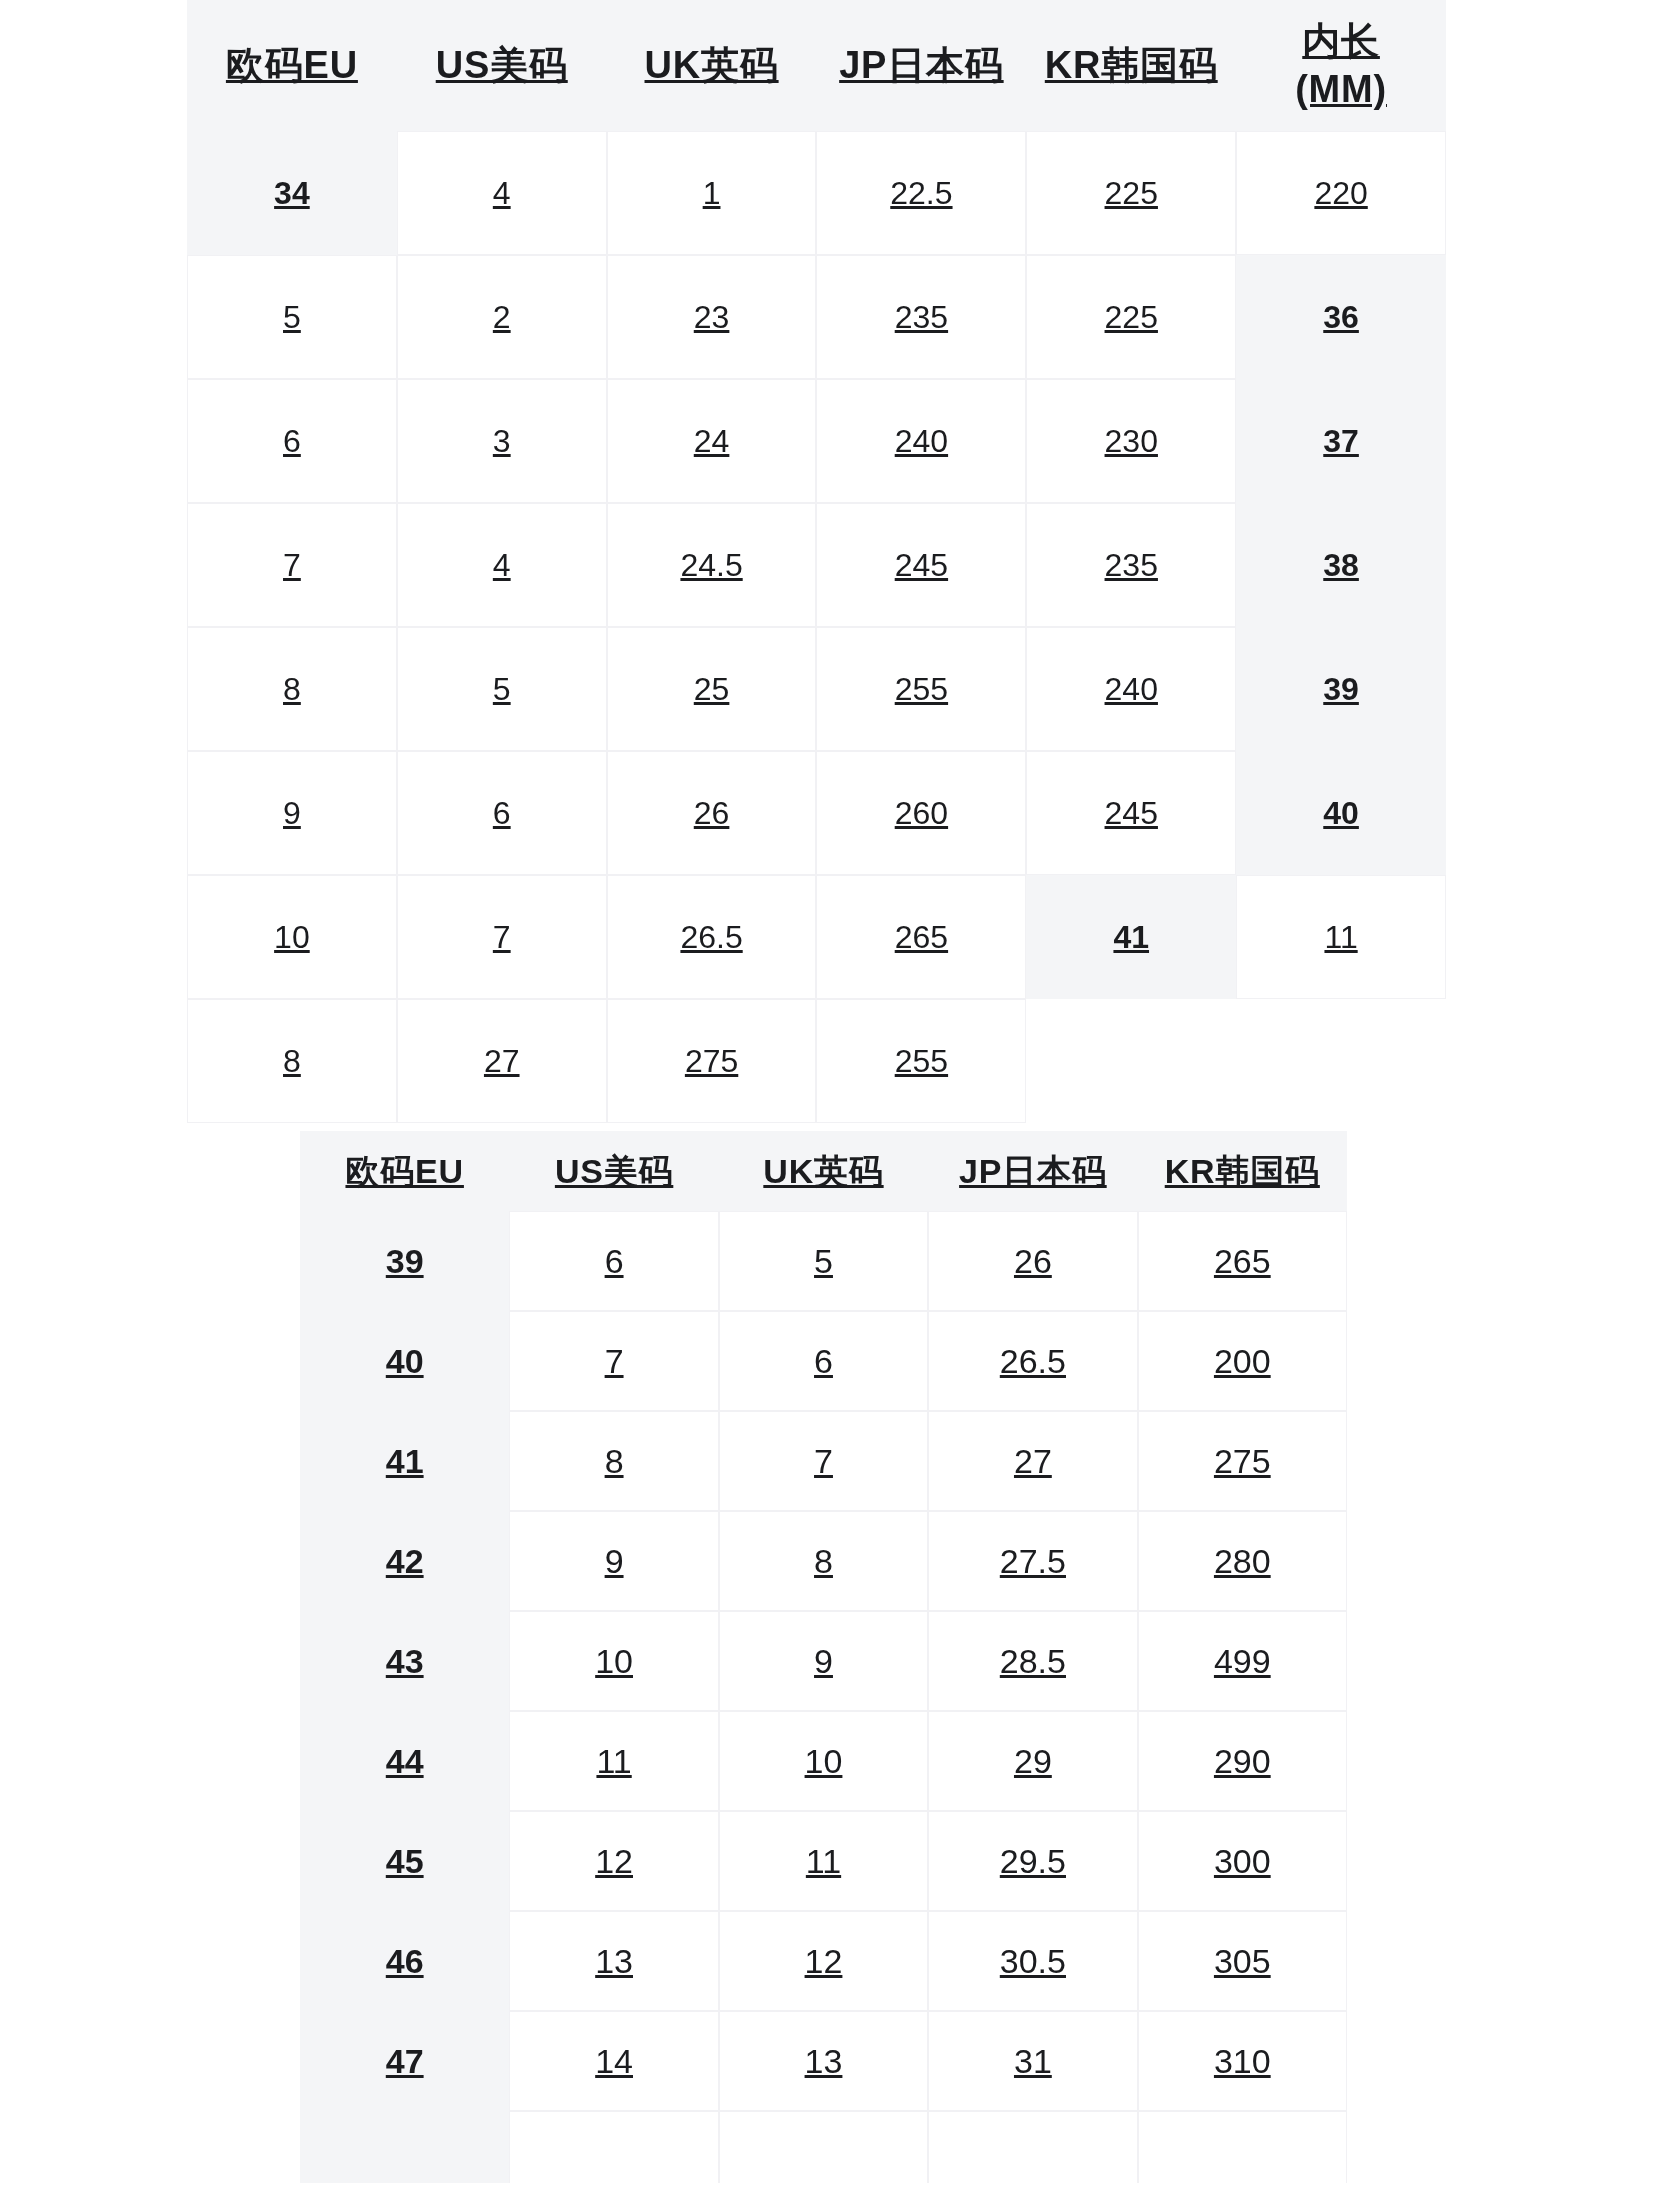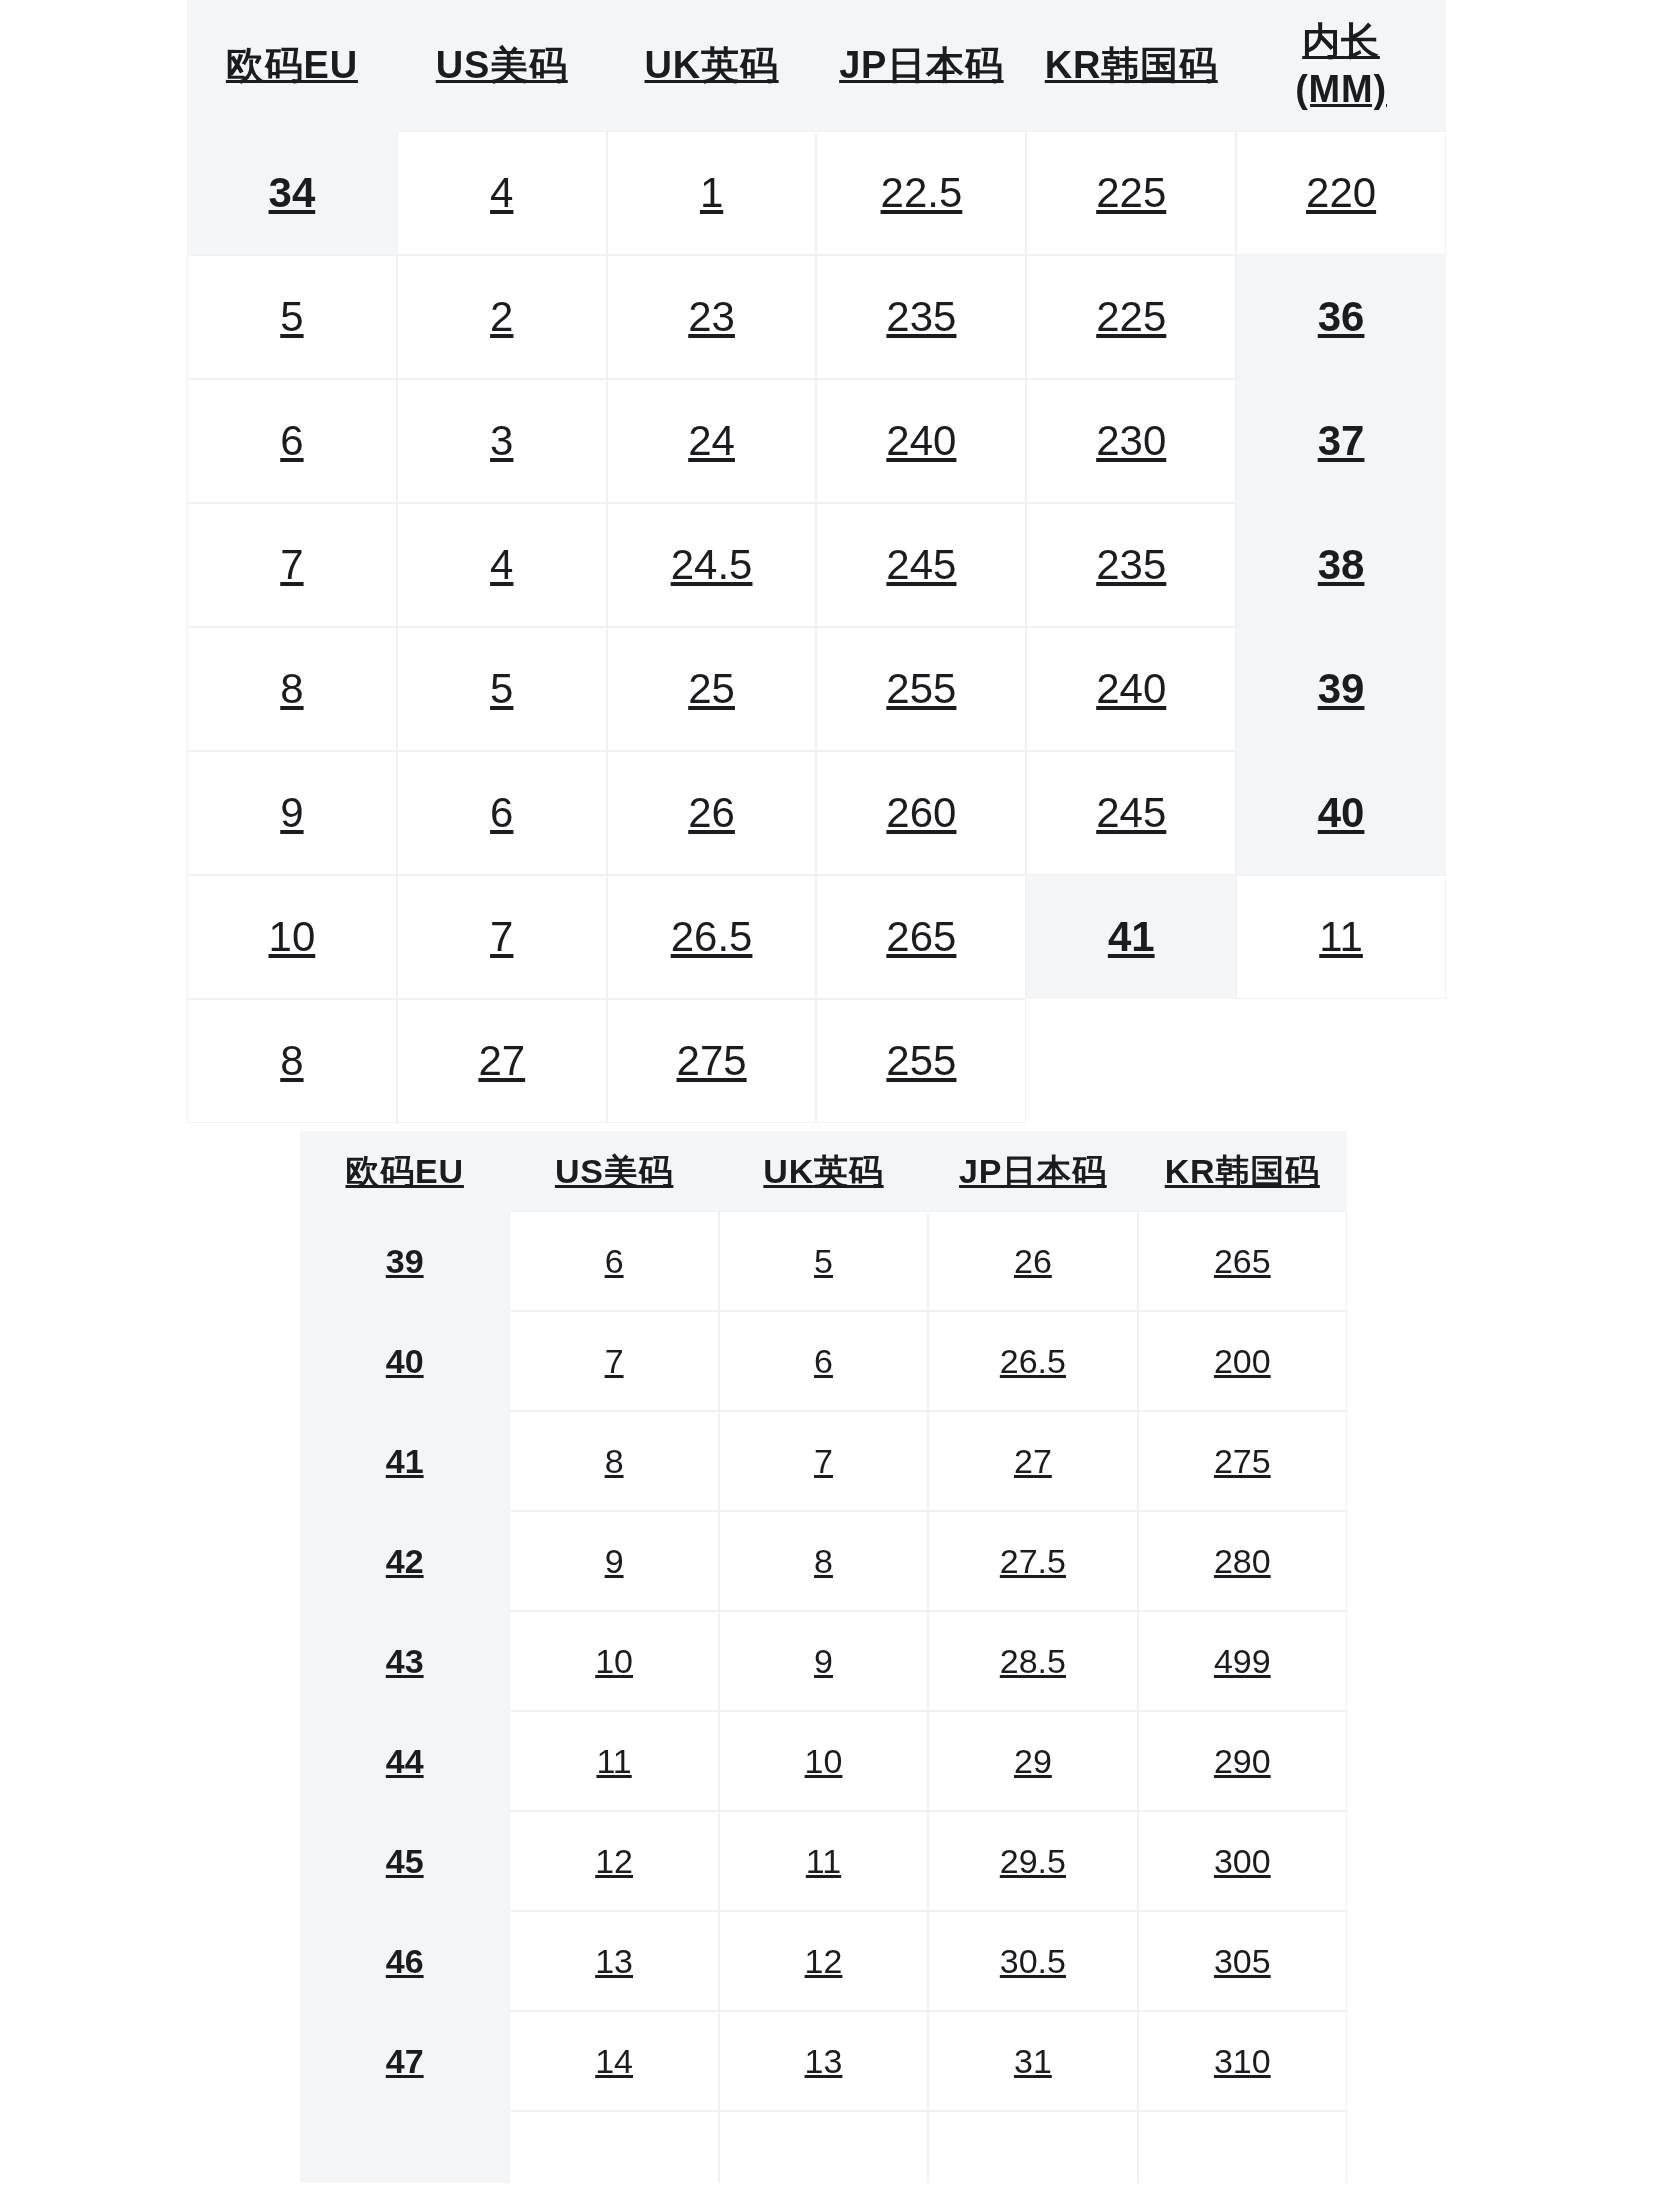--- a/index.html
+++ b/index.html
@@ -44,21 +44,21 @@
     background:#ffffff;
     border:0.8px solid #f1f1f4;
     font-weight:500;
   }
   .cell.data.first{
     background:#f4f5f7;
     border:none;
     font-weight:700;
   }
   #table1 .head{font-size:38px;}
-  #table1 .data{font-size:42px;}
+  #table1 .data{font-size:32px;}
   #table2 .head{font-size:34px;}
   #table2 .data{font-size:34px;}
 </style>
 </head>
 <body>
 
 <section id="table1" class="size-table">
     <div class="cell head first">欧码EU</div>
     <div class="cell head">US美码</div>
     <div class="cell head">UK英码</div>

